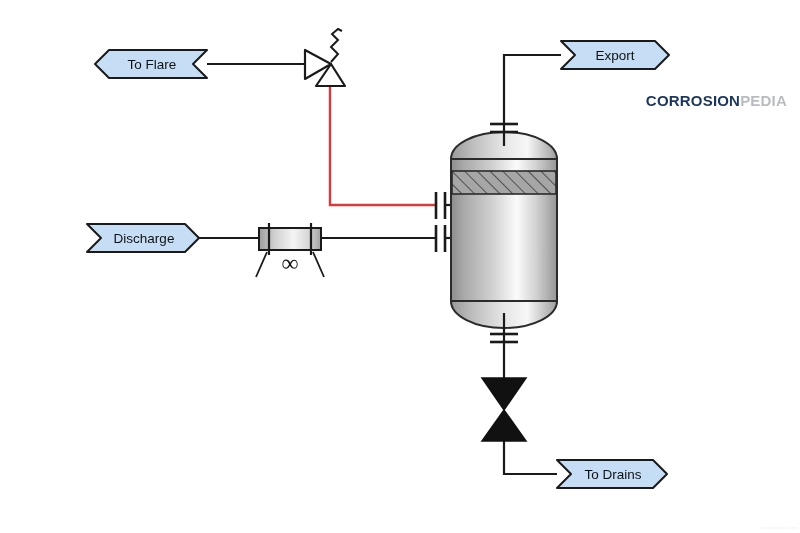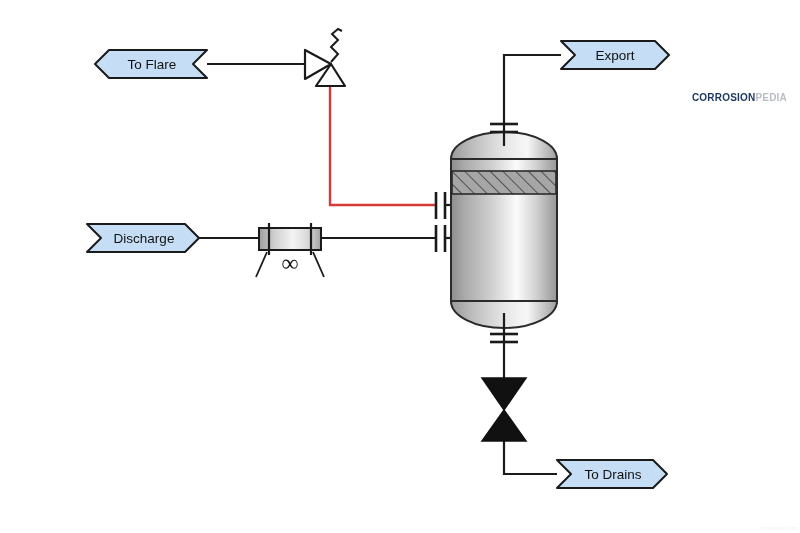--- a/index.html
+++ b/index.html
@@ -27,21 +27,21 @@
   .flag-label {
     font-family: "Liberation Sans", sans-serif;
     font-size: 13.5px;
     fill: #111111;
   }
   .logo-main {
     position: absolute;
     right: 13px;
     top: 92px;
     font-family: "Liberation Sans", sans-serif;
-    font-size: 10px;
+    font-size: 15px;
     font-weight: bold;
     letter-spacing: 0.2px;
     white-space: nowrap;
   }
   .logo-strong { color: #1b365d; }
   .logo-light  { color: #b9bdc2; }
   .watermark {
     position: absolute;
     right: 3px;
     bottom: 3px;

